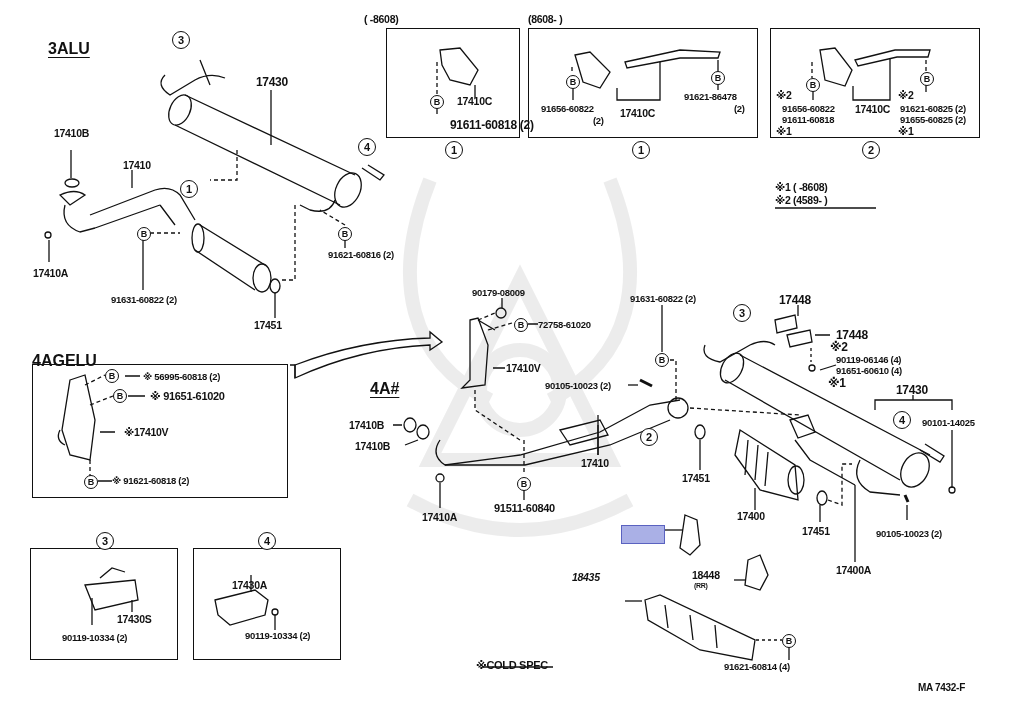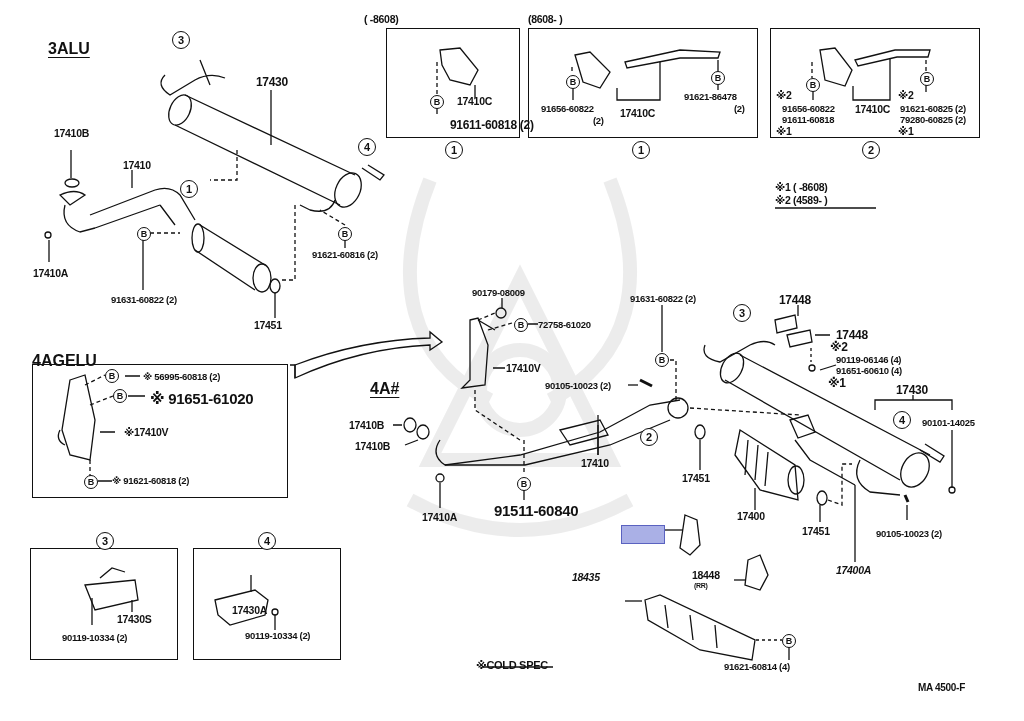--- a/index.html
+++ b/index.html
@@ -236,73 +236,73 @@
 
   <div class="bmark" style="left:806px;top:78px;">B</div>
   <div class="bmark" style="left:920px;top:72px;">B</div>
   <div class="lbl" style="left:776px;top:90px;">※2</div>
   <div class="lbl" style="left:782px;top:104px;font-size:9.5px;">91656-60822</div>
   <div class="lbl" style="left:782px;top:115px;font-size:9.5px;">91611-60818</div>
   <div class="lbl" style="left:776px;top:126px;">※1</div>
   <div class="lbl" style="left:855px;top:104px;">17410C</div>
   <div class="lbl" style="left:898px;top:90px;">※2</div>
   <div class="lbl" style="left:900px;top:104px;font-size:9.5px;">91621-60825 (2)</div>
-  <div class="lbl" style="left:900px;top:115px;font-size:9.5px;">79280-60825 (2)</div>
+  <div class="lbl" style="left:900px;top:115px;font-size:9.5px;">91655-60825 (2)</div>
   <div class="lbl" style="left:898px;top:126px;">※1</div>
   <div class="circ" style="left:862px;top:141px;">2</div>
 
   <div class="lbl" style="left:775px;top:182px;">※1 (      -8608)</div>
   <div class="lbl" style="left:775px;top:195px;">※2 (4589-      )</div>
 
   <div class="circ" style="left:172px;top:31px;">3</div>
   <div class="lbl big" style="left:256px;top:76px;">17430</div>
   <div class="circ" style="left:358px;top:138px;">4</div>
   <div class="lbl" style="left:54px;top:128px;">17410B</div>
   <div class="lbl" style="left:123px;top:160px;">17410</div>
   <div class="circ" style="left:180px;top:180px;">1</div>
   <div class="lbl" style="left:33px;top:268px;">17410A</div>
   <div class="bmark" style="left:137px;top:227px;">B</div>
   <div class="lbl" style="left:111px;top:295px;font-size:9.5px;">91631-60822 (2)</div>
   <div class="lbl" style="left:254px;top:320px;">17451</div>
   <div class="bmark" style="left:338px;top:227px;">B</div>
-  <div class="lbl" style="left:312px;top:250px;font-size:9.5px;">91621-60816 (2)</div>
+  <div class="lbl" style="left:328px;top:250px;font-size:9.5px;">91621-60816 (2)</div>
 
   <div class="bmark" style="left:105px;top:369px;">B</div>
   <div class="lbl" style="left:143px;top:372px;font-size:9.5px;">※ 56995-60818 (2)</div>
   <div class="bmark" style="left:113px;top:389px;">B</div>
-  <div class="lbl" style="left:150px;top:391px;font-size:15px;">※ 91651-61020</div>
+  <div class="lbl" style="left:150px;top:391px;font-size:11px;">※ 91651-61020</div>
   <div class="lbl" style="left:124px;top:427px;">※17410V</div>
   <div class="bmark" style="left:84px;top:475px;">B</div>
   <div class="lbl" style="left:112px;top:476px;font-size:9.5px;">※ 91621-60818 (2)</div>
 
   <div class="circ" style="left:96px;top:532px;">3</div>
   <div class="lbl" style="left:117px;top:614px;">17430S</div>
   <div class="lbl" style="left:62px;top:633px;font-size:9.5px;">90119-10334 (2)</div>
   <div class="circ" style="left:258px;top:532px;">4</div>
-  <div class="lbl" style="left:232px;top:605px;">17430A</div>
+  <div class="lbl" style="left:232px;top:580px;">17430A</div>
   <div class="lbl" style="left:245px;top:631px;font-size:9.5px;">90119-10334 (2)</div>
 
   <div class="lbl" style="left:472px;top:288px;font-size:9.5px;">90179-08009</div>
   <div class="bmark" style="left:514px;top:318px;">B</div>
   <div class="lbl" style="left:538px;top:320px;font-size:9.5px;">72758-61020</div>
   <div class="lbl" style="left:506px;top:363px;">17410V</div>
   <div class="lbl" style="left:630px;top:294px;font-size:9.5px;">91631-60822 (2)</div>
   <div class="bmark" style="left:655px;top:353px;">B</div>
   <div class="lbl" style="left:545px;top:381px;font-size:9.5px;">90105-10023 (2)</div>
   <div class="lbl" style="left:349px;top:420px;">17410B</div>
   <div class="lbl" style="left:355px;top:441px;">17410B</div>
   <div class="circ" style="left:640px;top:428px;">2</div>
   <div class="lbl" style="left:581px;top:458px;">17410</div>
   <div class="lbl" style="left:422px;top:512px;">17410A</div>
   <div class="bmark" style="left:517px;top:477px;">B</div>
-  <div class="lbl" style="left:494px;top:503px;font-size:15px;">91511-60840</div>
+  <div class="lbl" style="left:494px;top:503px;font-size:11px;">91511-60840</div>
   <div class="lbl" style="left:682px;top:473px;">17451</div>
   <div class="lbl" style="left:737px;top:511px;">17400</div>
   <div class="lbl" style="left:802px;top:526px;">17451</div>
-  <div class="lbl" style="left:836px;top:565px;font-style:italic;">17400A</div>
+  <div class="lbl" style="left:836px;top:565px;">17400A</div>
 
   <div class="circ" style="left:733px;top:304px;">3</div>
   <div class="lbl big" style="left:779px;top:294px;">17448</div>
   <div class="lbl big" style="left:836px;top:329px;">17448</div>
   <div class="lbl big" style="left:830px;top:341px;">※2</div>
   <div class="lbl" style="left:836px;top:355px;font-size:9.5px;">90119-06146 (4)</div>
   <div class="lbl" style="left:836px;top:366px;font-size:9.5px;">91651-60610 (4)</div>
   <div class="lbl big" style="left:828px;top:377px;">※1</div>
   <div class="lbl big" style="left:896px;top:384px;">17430</div>
   <div class="circ" style="left:893px;top:411px;">4</div>
@@ -310,15 +310,15 @@
   <div class="lbl" style="left:876px;top:529px;font-size:9.5px;">90105-10023 (2)</div>
 
   <div class="hl" style="left:621px;top:525px;width:42px;height:17px;"></div>
   <div class="lbl" style="left:692px;top:570px;">18448</div>
   <div class="lbl" style="left:694px;top:582px;font-size:7px;">(RR)</div>
   <div class="lbl" style="left:572px;top:572px;font-style:italic;">18435</div>
   <div class="bmark" style="left:782px;top:634px;">B</div>
   <div class="lbl" style="left:724px;top:662px;font-size:9.5px;">91621-60814 (4)</div>
 
   <div class="lbl" style="left:476px;top:660px;font-size:11px;">※COLD SPEC</div>
-  <div class="lbl" style="left:918px;top:683px;font-size:10px;">MA 4500-F</div>
+  <div class="lbl" style="left:918px;top:683px;font-size:10px;">MA 7432-F</div>
 
 </div>
 
 </body></html>

